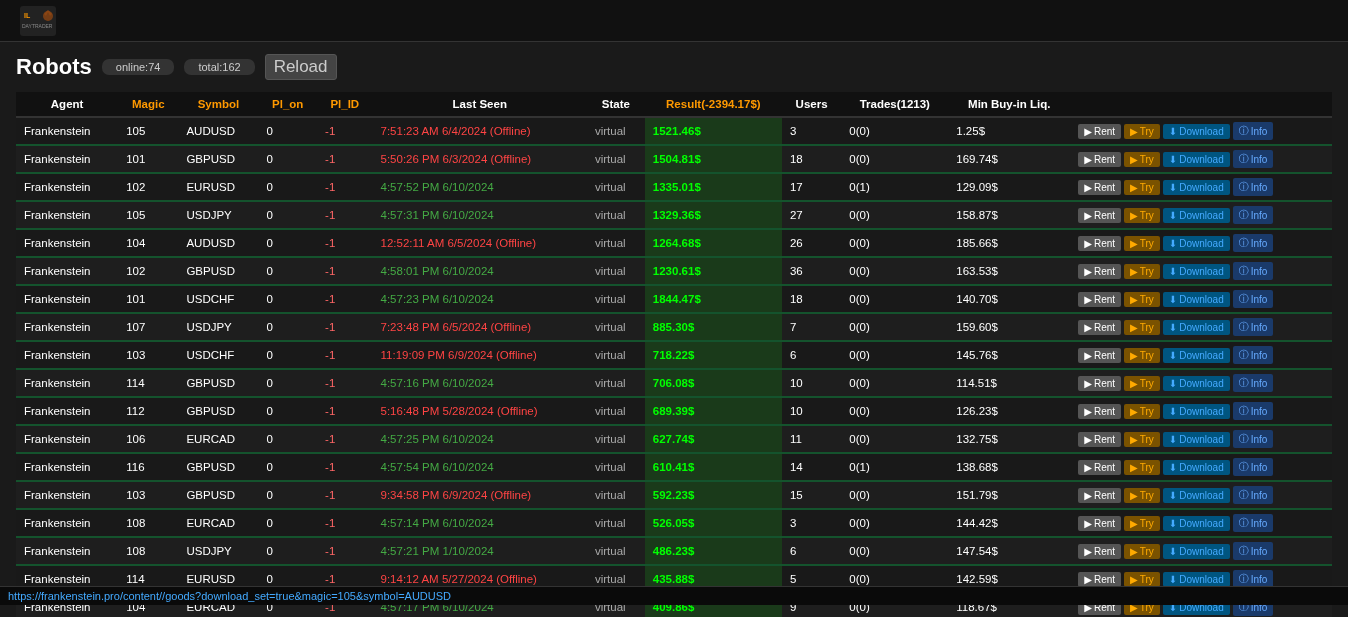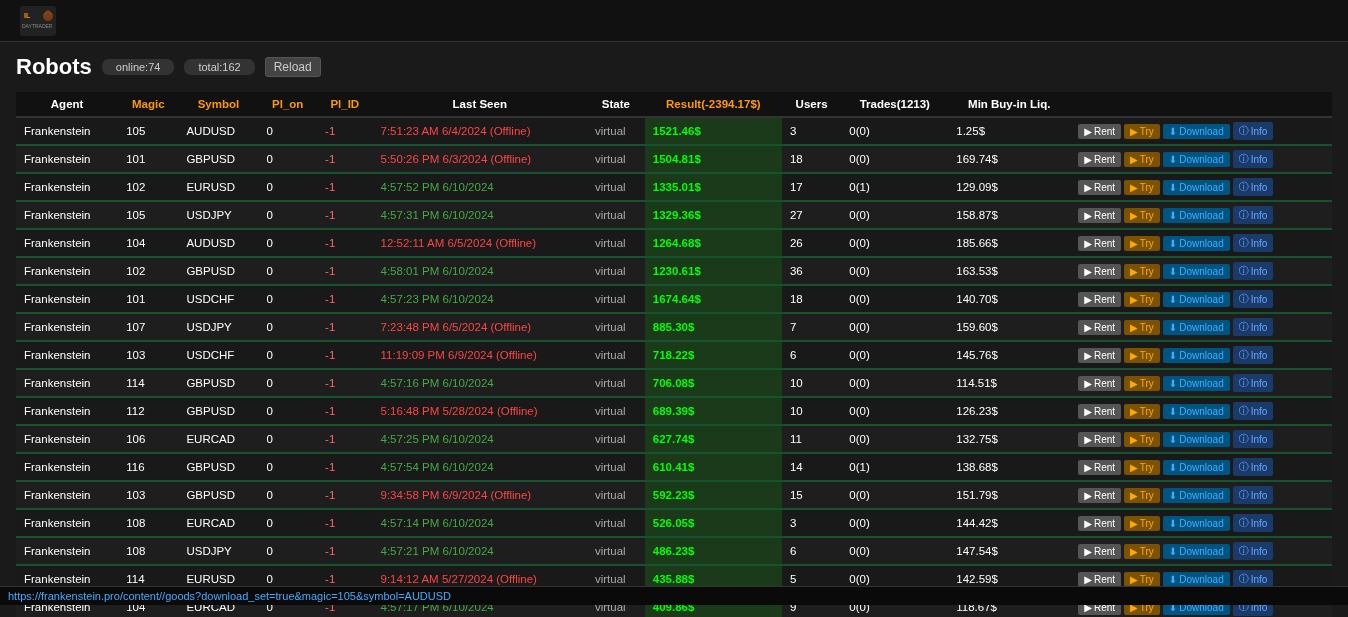--- a/index.html
+++ b/index.html
@@ -64,21 +64,21 @@
       padding: 2px 14px;
       border-radius: 7px;
     }
     .reload-btn {
       background: #444;
       color: #ccc;
       border: 1px solid #555;
       padding: 2px 8px;
       border-radius: 3px;
       cursor: pointer;
-      font-size: 12px;
+      font-size: 17px;
     }
     
     
     .robots-table {
       width: 100%;
       border-collapse: collapse;
       font-size: 11.5px;
     }
     .robots-table thead tr {
       background: #111;
@@ -439,21 +439,21 @@
     </td>
   </tr>
         <tr>
     <td class="col-agent">Frankenstein</td>
     <td class="col-magic">101</td>
     <td class="col-symbol">USDCHF</td>
     <td class="col-plon">0</td>
     <td class="col-plid">-1</td>
     <td class="last-seen-green">4:57:23 PM 6/10/2024</td>
     <td class="col-state">virtual</td>
-    <td class="col-result">1674.64$</td>
+    <td class="col-result">1844.47$</td>
     <td class="col-users">18</td>
     <td class="col-trades">0(0)</td>
     <td class="col-minbuy">140.70$</td>
     <td>
       <div class="action-btns">
         <button class="btn-rent">
           <span>▶</span>
           Rent
         </button>
         <button class="btn-try">
@@ -734,21 +734,21 @@
         </button>
       </div>
     </td>
   </tr>
         <tr>
     <td class="col-agent">Frankenstein</td>
     <td class="col-magic">108</td>
     <td class="col-symbol">USDJPY</td>
     <td class="col-plon">0</td>
     <td class="col-plid">-1</td>
-    <td class="last-seen-green">4:57:21 PM 6/10/2024</td>
+    <td class="last-seen-green">4:57:21 PM 1/10/2024</td>
     <td class="col-state">virtual</td>
     <td class="col-result">486.23$</td>
     <td class="col-users">6</td>
     <td class="col-trades">0(0)</td>
     <td class="col-minbuy">147.54$</td>
     <td>
       <div class="action-btns">
         <button class="btn-rent">
           <span>▶</span>
           Rent

